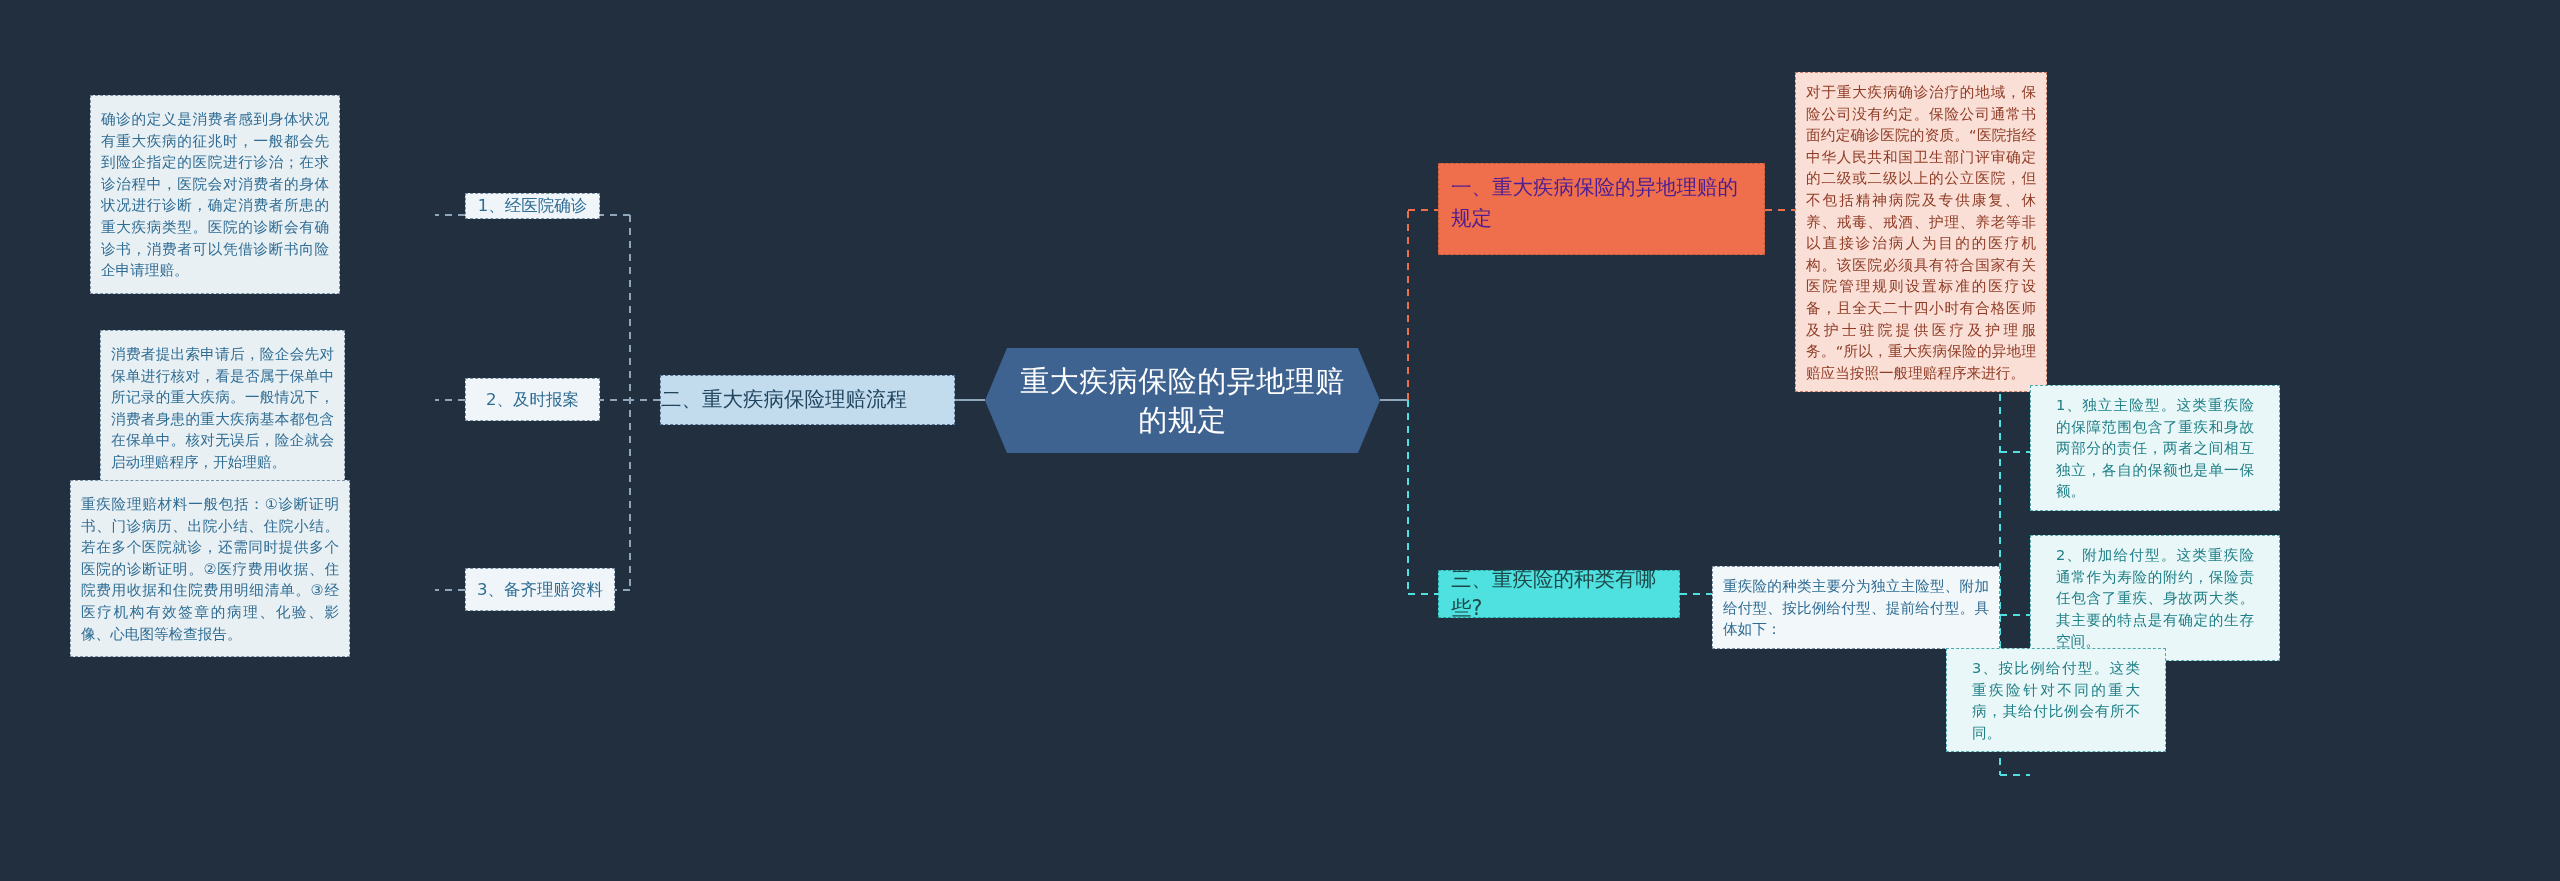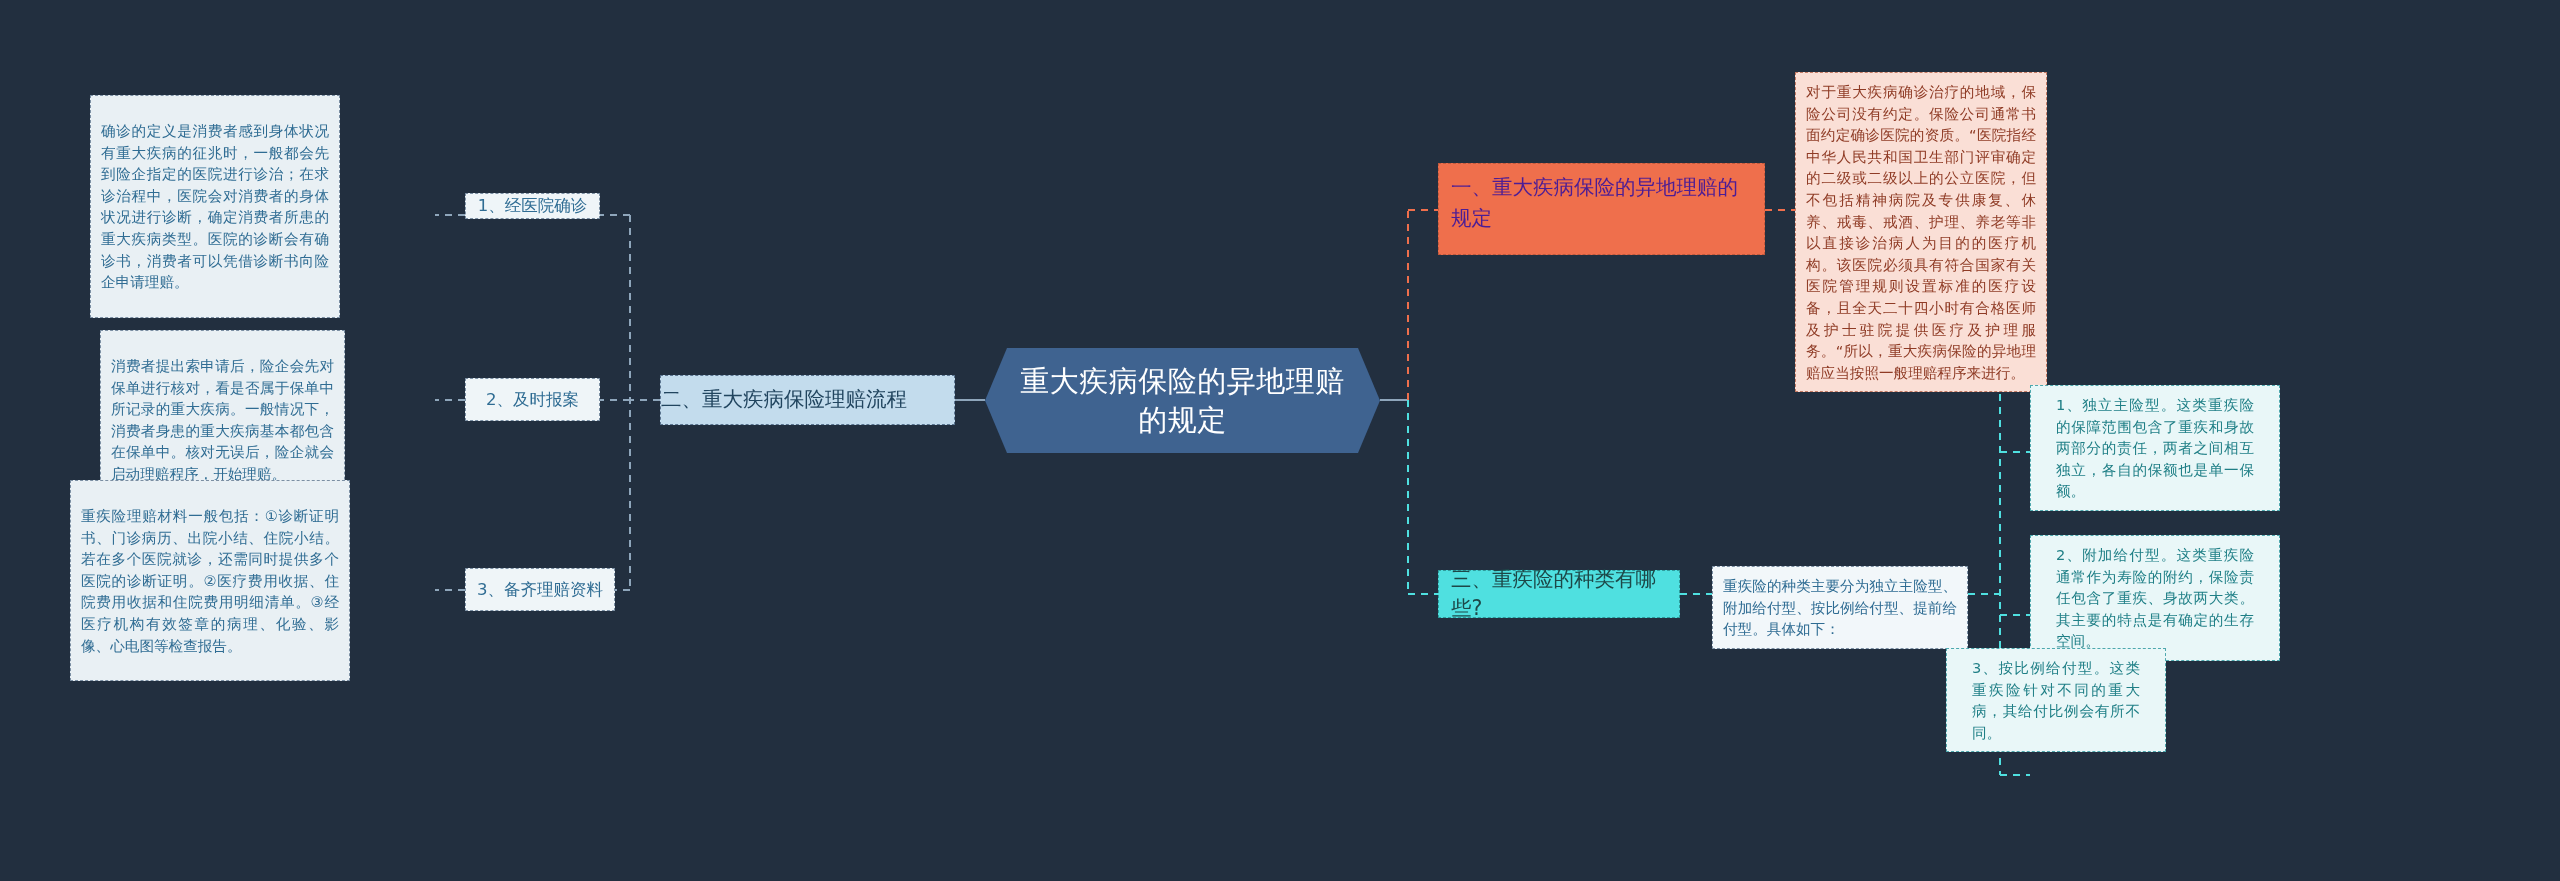--- a/index.html
+++ b/index.html
@@ -98,21 +98,21 @@
     justify-content: center;
     white-space: nowrap;
   }
 
   
   .leaf-blue {
     background: #e9f0f4;
     color: #2f6c93;
     font-size: 14.6px;
     border: 1.4px dashed #7b8fa3;
-    padding: 24px 10px;
+    padding: 12px 10px;
     line-height: 1.48;
     text-align: justify;
   }
 
   
   .leaf-orange {
     background: #fadfd6;
     color: #8f3b25;
     font-size: 14.6px;
     border: 1.4px dashed #c47a63;
@@ -216,21 +216,21 @@
   </div>
 
   <div class="node leaf-orange" style="left:1795px; top:72px; width:252px; height:auto;">
     <span>对于重大疾病确诊治疗的地域，保险公司没有约定。保险公司通常书面约定确诊医院的资质。“医院指经中华人民共和国卫生部门评审确定的二级或二级以上的公立医院，但不包括精神病院及专供康复、休养、戒毒、戒酒、护理、养老等非以直接诊治病人为目的的医疗机构。该医院必须具有符合国家有关医院管理规则设置标准的医疗设备，且全天二十四小时有合格医师及护士驻院提供医疗及护理服务。“所以，重大疾病保险的异地理赔应当按照一般理赔程序来进行。</span>
   </div>
 
   <div class="node lvl2-cyan" style="left:1438px; top:570px; width:242px; height:48px;">
     <span>三、重疾险的种类有哪些?</span>
   </div>
 
-  <div class="node leaf-plain" style="left:1712px; top:566px; width:256px; height:auto;">
+  <div class="node leaf-plain" style="left:1712px; top:566px; width:288px; height:auto;">
     <span>重疾险的种类主要分为独立主险型、附加给付型、按比例给付型、提前给付型。具体如下：</span>
   </div>
 
   <div class="node leaf-cyan" style="left:2030px; top:385px; width:250px; height:auto;">
     <span>1、独立主险型。这类重疾险的保障范围包含了重疾和身故两部分的责任，两者之间相互独立，各自的保额也是单一保额。</span>
   </div>
 
   <div class="node leaf-cyan" style="left:2030px; top:535px; width:250px; height:auto;">
     <span>2、附加给付型。这类重疾险通常作为寿险的附约，保险责任包含了重疾、身故两大类。其主要的特点是有确定的生存空间。</span>
   </div>

